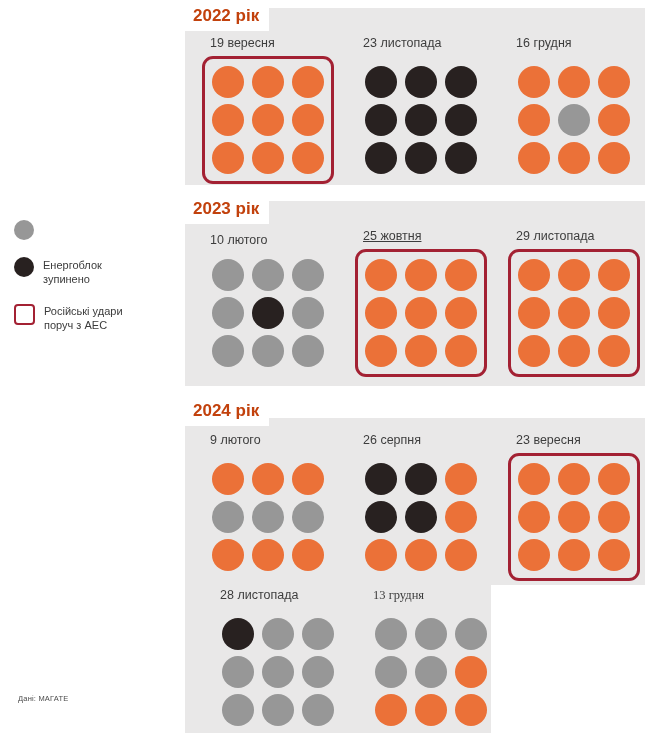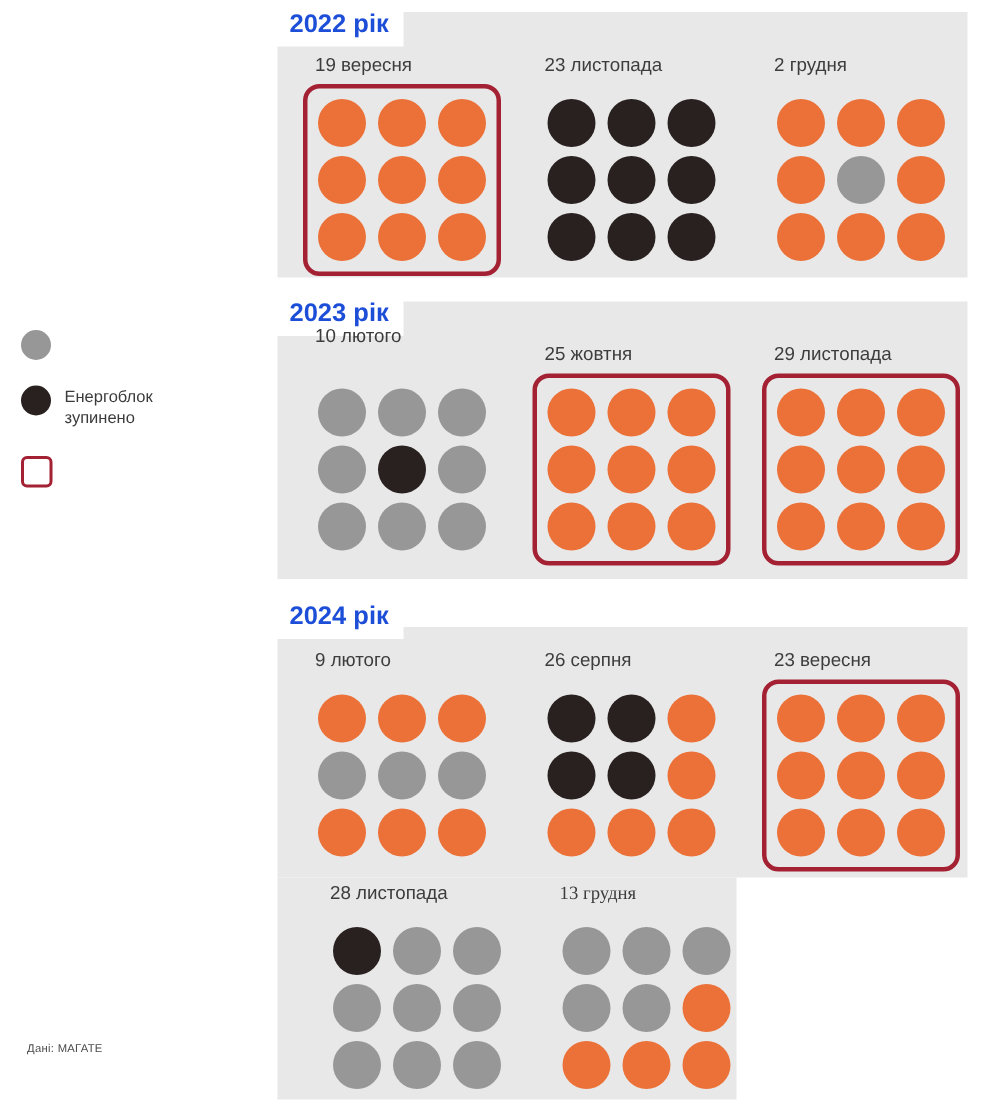--- a/index.html
+++ b/index.html
@@ -32,21 +32,21 @@
   .footer-source { position: absolute; left: 18px; top: 694px; font-size: 7.5px; color: #4a4a4a; letter-spacing: 0.2px; }
   .brand-logo { position: absolute; left: 17px; top: 704px; font-size: 19px; color: #1c1c1c; letter-spacing: -0.2px; }
   .brand-logo .b { font-weight: 700; }
   .brand-logo .r { font-weight: 400; color: #2e2e2e; }
 
   
   #chart-area { position: absolute; left: 0; top: 0; width: 660px; height: 737px; }
   .panel-bg { position: absolute; background: var(--c-panel); }
   .year-label {
     position: absolute; background: #fff; padding: 3px 10px 5px 10px;
-    font-size: 17px; font-weight: 700; color: #1d4ed8;
+    font-size: 17px; font-weight: 700; color: #c2410c;
   }
   .date-label { position: absolute; font-size: 12.5px; color: #3d3d3d; }
   .grid-box { position: absolute; width: 112px; height: 108px; padding: 7px; border: 3px solid transparent; border-radius: 11px; }
   .grid-box.strike { border-color: var(--c-strike); }
   .dot-grid { display: grid; grid-template-columns: repeat(3, 32px); grid-auto-rows: 32px; column-gap: 8px; row-gap: 6px; }
   .unit-dot { width: 32px; height: 32px; border-radius: 50%; }
 </style>
 </head>
 <body>
 
@@ -58,20 +58,22 @@
       <div class="legend-item">
         <span class="legend-swatch" style="background: rgb(151, 151, 151);"></span>
       </div>
       <div class="legend-item">
         <span class="legend-swatch" style="background: rgb(40, 33, 32);"></span>
         <span class="legend-label pre-line">Енергоблок
 зупинено</span>
       </div>
       <div class="legend-item">
         <span class="legend-swatch strike"></span>
+        <span class="legend-label pre-line">Російські удари
+поруч з АЕС</span>
       </div>
     </div>
 
   <div class="footer-source">Дані: МАГАТЕ</div>
 
 
   <main id="chart-area">
       <div class="panel-bg" style="left: 185px; top: 8px; width: 460px; height: 177px;"></div>
       <div class="year-label" style="left: 183px; top: 3px;">2022 рік</div>
       <div class="date-label" style="left: 210px; top: 36px;">19 вересня</div>
@@ -95,51 +97,51 @@
           <div class="unit-dot" style="background: rgb(40, 33, 32);"></div>
           <div class="unit-dot" style="background: rgb(40, 33, 32);"></div>
           <div class="unit-dot" style="background: rgb(40, 33, 32);"></div>
           <div class="unit-dot" style="background: rgb(40, 33, 32);"></div>
           <div class="unit-dot" style="background: rgb(40, 33, 32);"></div>
           <div class="unit-dot" style="background: rgb(40, 33, 32);"></div>
           <div class="unit-dot" style="background: rgb(40, 33, 32);"></div>
           <div class="unit-dot" style="background: rgb(40, 33, 32);"></div>
         </div>
       </div>
-      <div class="date-label" style="left: 516px; top: 36px;">2 грудня</div>
+      <div class="date-label" style="left: 516px; top: 36px;">16 грудня</div>
       <div class="grid-box" style="left: 508px; top: 56px;">
         <div class="dot-grid">
           <div class="unit-dot" style="background: rgb(235, 113, 56);"></div>
           <div class="unit-dot" style="background: rgb(235, 113, 56);"></div>
           <div class="unit-dot" style="background: rgb(235, 113, 56);"></div>
           <div class="unit-dot" style="background: rgb(235, 113, 56);"></div>
           <div class="unit-dot" style="background: rgb(151, 151, 151);"></div>
           <div class="unit-dot" style="background: rgb(235, 113, 56);"></div>
           <div class="unit-dot" style="background: rgb(235, 113, 56);"></div>
           <div class="unit-dot" style="background: rgb(235, 113, 56);"></div>
           <div class="unit-dot" style="background: rgb(235, 113, 56);"></div>
         </div>
       </div>
       <div class="panel-bg" style="left: 185px; top: 201px; width: 460px; height: 185px;"></div>
       <div class="year-label" style="left: 183px; top: 196px;">2023 рік</div>
-      <div class="date-label" style="left: 210px; top: 217px;">10 лютого</div>
+      <div class="date-label" style="left: 210px; top: 233px;">10 лютого</div>
       <div class="grid-box" style="left: 202px; top: 249px;">
         <div class="dot-grid">
           <div class="unit-dot" style="background: rgb(151, 151, 151);"></div>
           <div class="unit-dot" style="background: rgb(151, 151, 151);"></div>
           <div class="unit-dot" style="background: rgb(151, 151, 151);"></div>
           <div class="unit-dot" style="background: rgb(151, 151, 151);"></div>
           <div class="unit-dot" style="background: rgb(40, 33, 32);"></div>
           <div class="unit-dot" style="background: rgb(151, 151, 151);"></div>
           <div class="unit-dot" style="background: rgb(151, 151, 151);"></div>
           <div class="unit-dot" style="background: rgb(151, 151, 151);"></div>
           <div class="unit-dot" style="background: rgb(151, 151, 151);"></div>
         </div>
       </div>
-      <div class="date-label" style="left: 363px; top: 229px;">25 жовтня</div>
+      <div class="date-label" style="left: 363px; top: 229px; text-decoration: underline;">25 жовтня</div>
       <div class="grid-box strike" style="left: 355px; top: 249px;">
         <div class="dot-grid">
           <div class="unit-dot" style="background: rgb(235, 113, 56);"></div>
           <div class="unit-dot" style="background: rgb(235, 113, 56);"></div>
           <div class="unit-dot" style="background: rgb(235, 113, 56);"></div>
           <div class="unit-dot" style="background: rgb(235, 113, 56);"></div>
           <div class="unit-dot" style="background: rgb(235, 113, 56);"></div>
           <div class="unit-dot" style="background: rgb(235, 113, 56);"></div>
           <div class="unit-dot" style="background: rgb(235, 113, 56);"></div>
           <div class="unit-dot" style="background: rgb(235, 113, 56);"></div>

